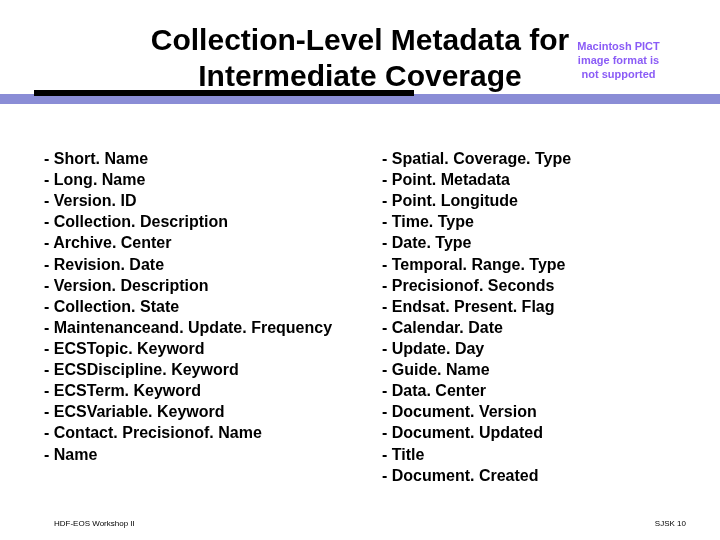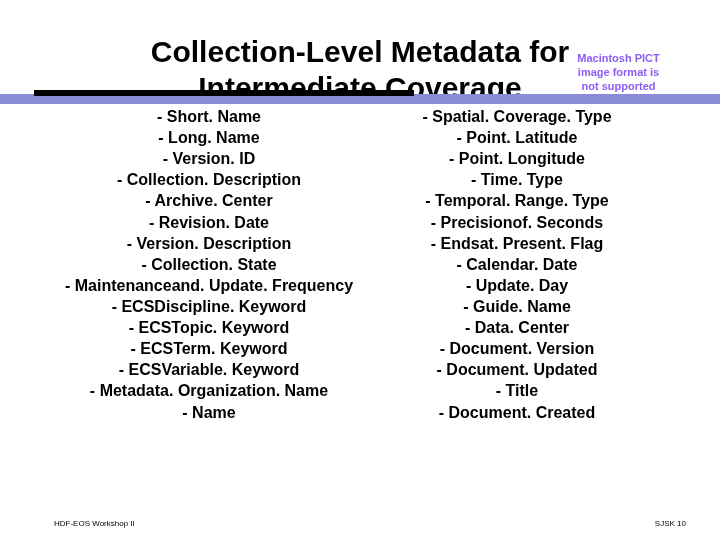--- a/index.html
+++ b/index.html
@@ -1,23 +1,23 @@
 <!DOCTYPE html>
 <html><head>
 <meta charset="utf-8">
 <style>
   * { margin: 0; padding: 0; box-sizing: border-box; }
   html, body { width: 720px; height: 540px; background: #fff; font-family: Arial, Helvetica, sans-serif; color: #000; }
   .slide { position: relative; width: 720px; height: 540px; padding: 22px 34px 20px 34px; }
-  .title-wrap { position: relative; margin-top: 12px; }
+  .title-wrap { position: relative; }
   .title { font-size: 30px; font-weight: 700; text-align: center; line-height: 1.2; width: 500px; margin: 0 auto; }
   .pict-box { position: absolute; right: 0; top: 18px; color: #8b5cf6; font-size: 11px; font-weight: 700; line-height: 1.25; text-align: center; width: 135px; }
   .rule-blue { position: absolute; left: 0; top: 94px; width: 720px; height: 10px; background: #8a8dd6; z-index: 0; }
   .rule-black { position: absolute; left: 34px; top: 90px; width: 380px; height: 6px; background: #000; z-index: 1; }
-  .body { display: flex; gap: 8px; padding: 0 10px; text-align: center; }
+  .body { display: flex; margin-top: 54px; gap: 8px; padding: 0 10px; }
   .col { flex: 0 0 auto; }
   .col-left { width: 330px; }
   .col-right { width: 270px; }
   .item { font-size: 16px; font-weight: 700; line-height: 1.32; white-space: nowrap; }
   .footer { position: absolute; bottom: 12px; left: 54px; right: 34px; display: flex; justify-content: space-between; font-size: 8px; color: #000; }
 </style>
 </head>
 <body>
 <div class="slide">
 
@@ -37,32 +37,33 @@
     <div class="col col-left" id="col-left">
         <div class="item"><span>- </span><span>Short. Name</span></div>
         <div class="item"><span>- </span><span>Long. Name</span></div>
         <div class="item"><span>- </span><span>Version. ID</span></div>
         <div class="item"><span>- </span><span>Collection. Description</span></div>
         <div class="item"><span>- </span><span>Archive. Center</span></div>
         <div class="item"><span>- </span><span>Revision. Date</span></div>
         <div class="item"><span>- </span><span>Version. Description</span></div>
         <div class="item"><span>- </span><span>Collection. State</span></div>
         <div class="item"><span>- </span><span>Maintenanceand. Update. Frequency</span></div>
+        <div class="item"><span>- </span><span>ECSTopic. Keyword</span></div>
         <div class="item"><span>- </span><span>ECSDiscipline. Keyword</span></div>
-        <div class="item"><span>- </span><span>ECSTopic. Keyword</span></div>
         <div class="item"><span>- </span><span>ECSTerm. Keyword</span></div>
         <div class="item"><span>- </span><span>ECSVariable. Keyword</span></div>
-        <div class="item"><span>- </span><span>Metadata. Organization. Name</span></div>
+        <div class="item"><span>- </span><span>Contact. Precisionof. Name</span></div>
         <div class="item"><span>- </span><span>Name</span></div>
       </div>
     <div class="col col-right" id="col-right">
         <div class="item"><span>- </span><span>Spatial. Coverage. Type</span></div>
-        <div class="item"><span>- </span><span>Point. Latitude</span></div>
+        <div class="item"><span>- </span><span>Point. Metadata</span></div>
         <div class="item"><span>- </span><span>Point. Longitude</span></div>
         <div class="item"><span>- </span><span>Time. Type</span></div>
+        <div class="item"><span>- </span><span>Date. Type</span></div>
         <div class="item"><span>- </span><span>Temporal. Range. Type</span></div>
         <div class="item"><span>- </span><span>Precisionof. Seconds</span></div>
         <div class="item"><span>- </span><span>Endsat. Present. Flag</span></div>
         <div class="item"><span>- </span><span>Calendar. Date</span></div>
         <div class="item"><span>- </span><span>Update. Day</span></div>
         <div class="item"><span>- </span><span>Guide. Name</span></div>
         <div class="item"><span>- </span><span>Data. Center</span></div>
         <div class="item"><span>- </span><span>Document. Version</span></div>
         <div class="item"><span>- </span><span>Document. Updated</span></div>
         <div class="item"><span>- </span><span>Title</span></div>

